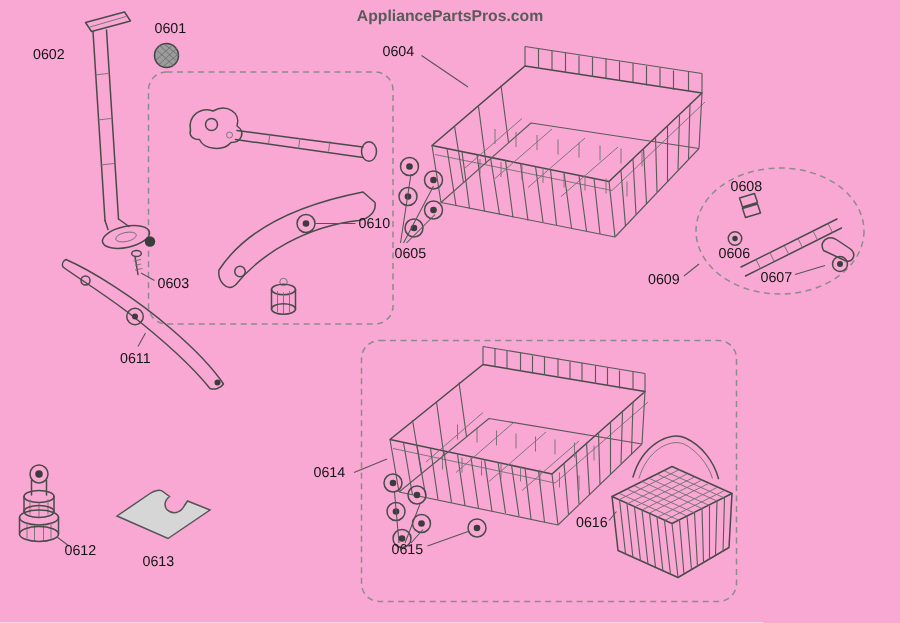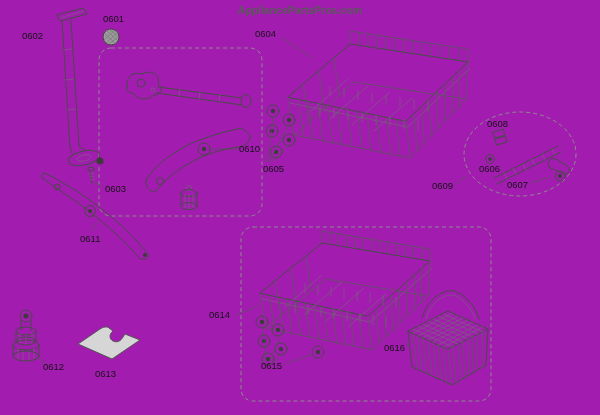--- a/index.html
+++ b/index.html
@@ -1,16 +1,16 @@
 <!DOCTYPE html>
 <html><head>
 <meta charset="utf-8">
 <style>
   html,body{margin:0;padding:0;background:#fff;}
-  .canvas{position:relative;width:600px;height:415px;background:#a21caf;font-family:"Liberation Sans",sans-serif;}
+  .canvas{position:relative;width:600px;height:415px;background:#f9a8d4;font-family:"Liberation Sans",sans-serif;}
   svg{display:block;}
   .ln  {fill:none;stroke:#4a4a4a;stroke-width:1;stroke-linejoin:round;stroke-linecap:round;}
   .wire{fill:none;stroke:#5a5a5a;stroke-width:.75;}
   .thin{fill:none;stroke:#6f6f6f;stroke-width:.6;}
   .dash{fill:none;stroke:#8c8c8c;stroke-width:1;stroke-dasharray:4 3;}
   .lead{fill:none;stroke:#555;stroke-width:.7;}
   .dk  {fill:#3c3c3c;stroke:none;}
   .gray{fill:#d6d6d6;stroke:#555;stroke-width:1;}
   .mid {fill:#9c9c9c;stroke:#444;stroke-width:1;}
   .lbl {font-family:"Liberation Sans",sans-serif;font-size:9.5px;fill:#141414;}

